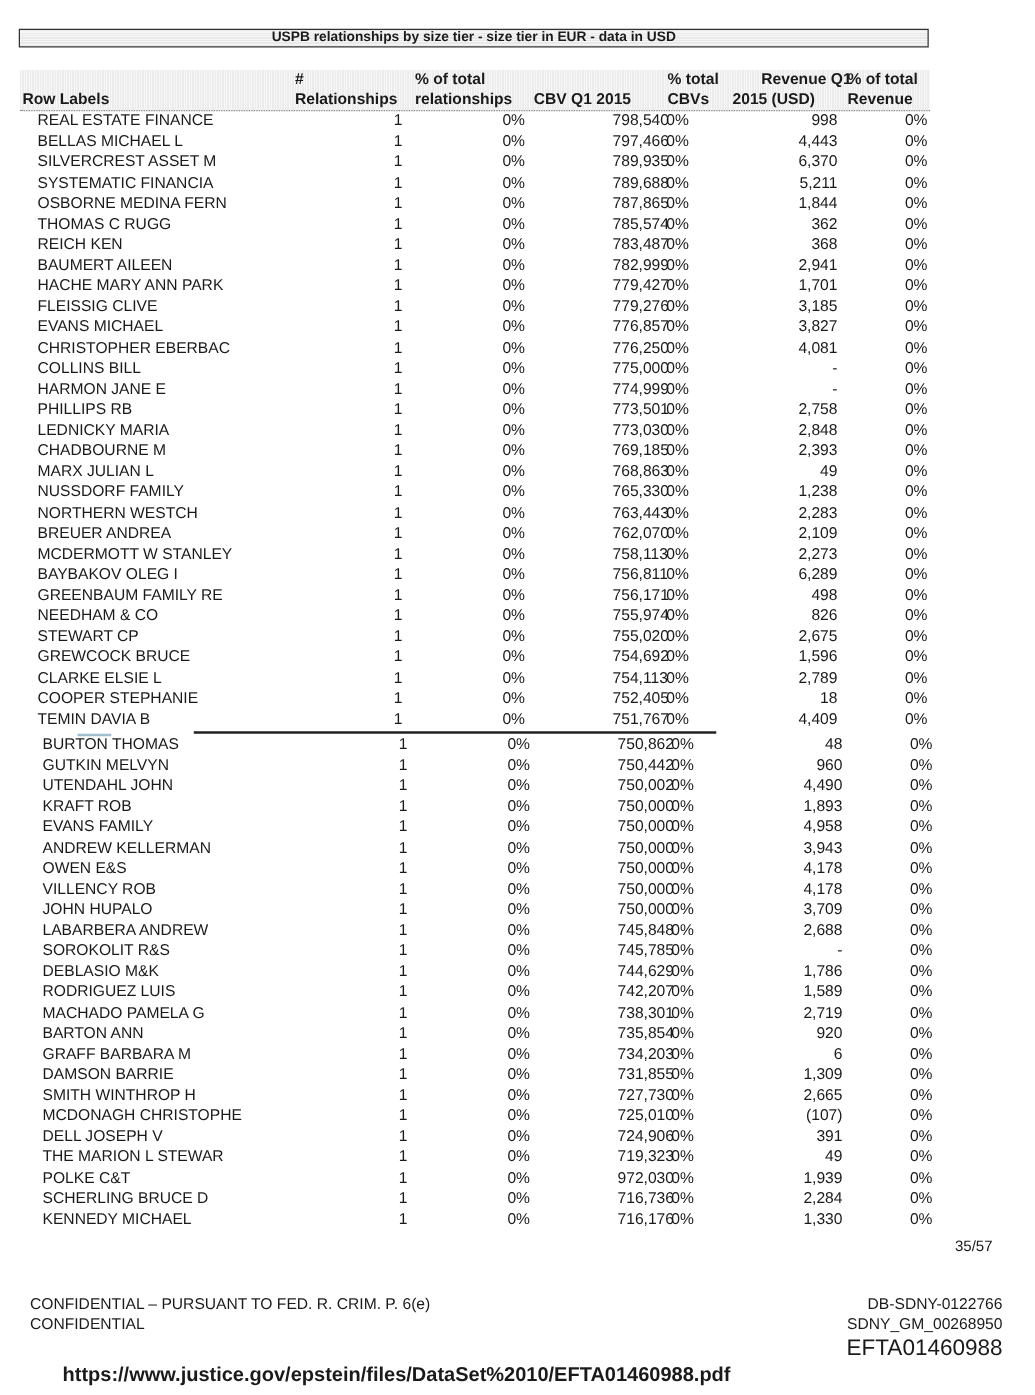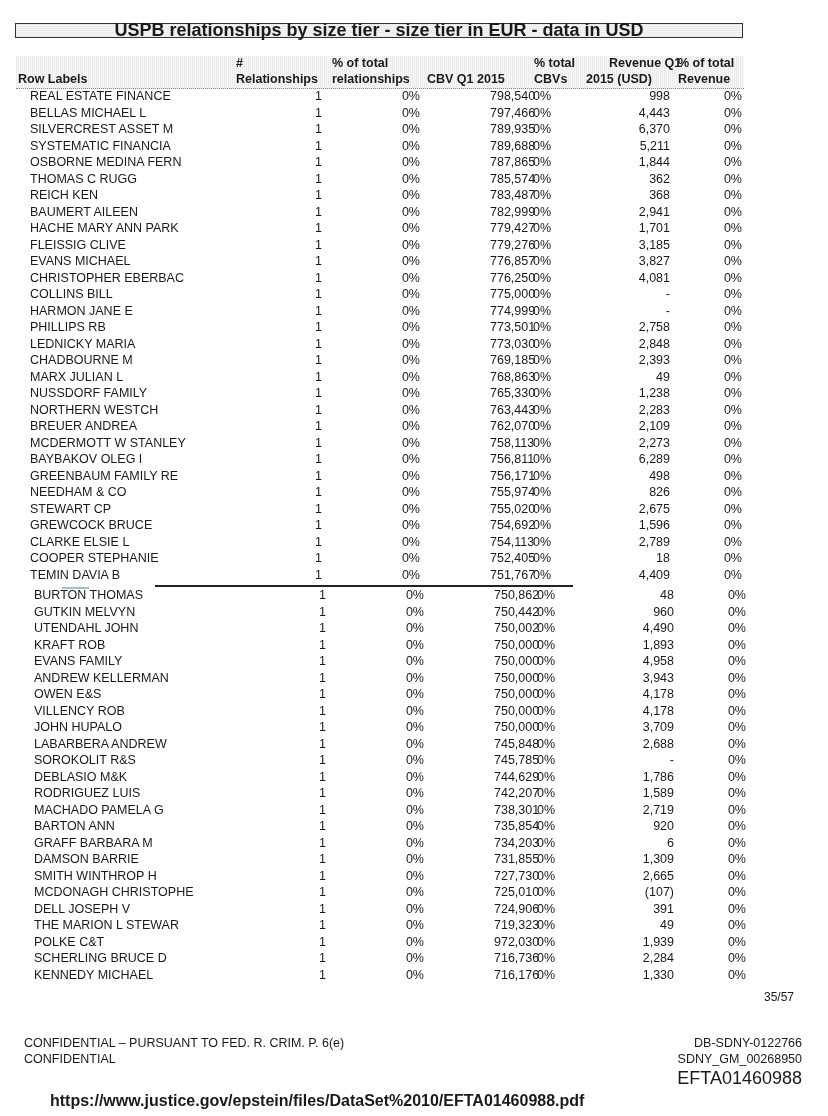--- a/index.html
+++ b/index.html
@@ -1,21 +1,21 @@
 <!DOCTYPE html>
 <html><head>
 <meta charset="utf-8">
 <style>
   html, body { margin:0; padding:0; background:#ffffff; }
   body { width:828px; height:1116px; position:relative; overflow:hidden;
          font-family:"Liberation Sans", sans-serif; color:#1a1a1a; }
   .title-bar { position:absolute; left:15px; top:23px; width:728px; height:15px;
     border:1.5px solid #333; box-sizing:border-box;
     background: repeating-linear-gradient(0deg,#e9e9e9 0 1px,#f6f6f6 1px 2px);
-    font-weight:bold; font-size:18px; text-align:center; line-height:13px; }
+    font-weight:bold; font-size:11px; text-align:center; line-height:13px; }
   .header { position:absolute; left:16px; top:56px; width:728px; height:32px;
     background: repeating-linear-gradient(90deg,#ececec 0 1px,#f7f7f7 1px 2px);
     border-bottom:1px dotted #888; font-weight:bold; font-size:12.5px; }
   .header .h { position:absolute; line-height:15px; }
   .tbl { position:absolute; left:0; width:692px; font-size:12.5px; }
   .row { position:relative; height:16.5px; line-height:16.5px; }
   .row span { position:absolute; white-space:nowrap; }
   .c-name { left:30px; }
   .c-rel { left:290px; width:32px; text-align:right; }
   .c-prel { left:380px; width:40px; text-align:right; }

